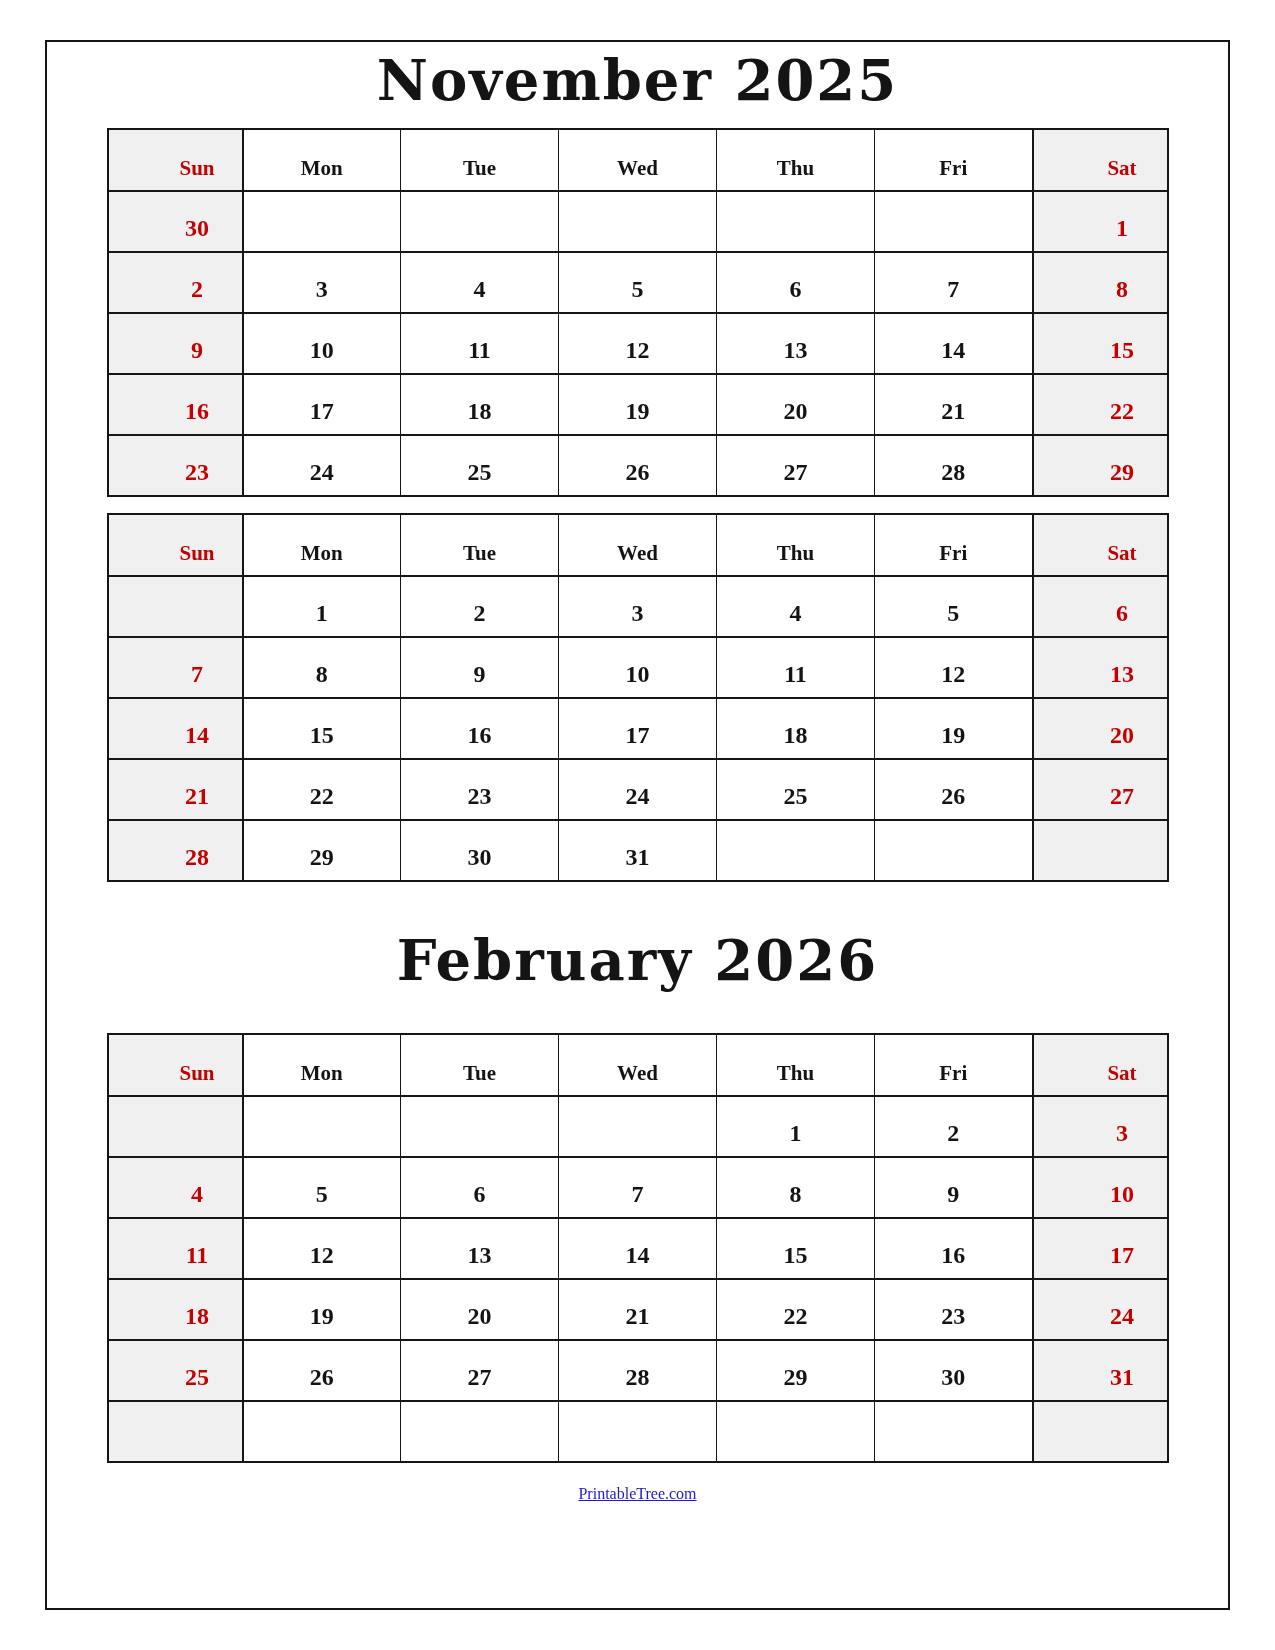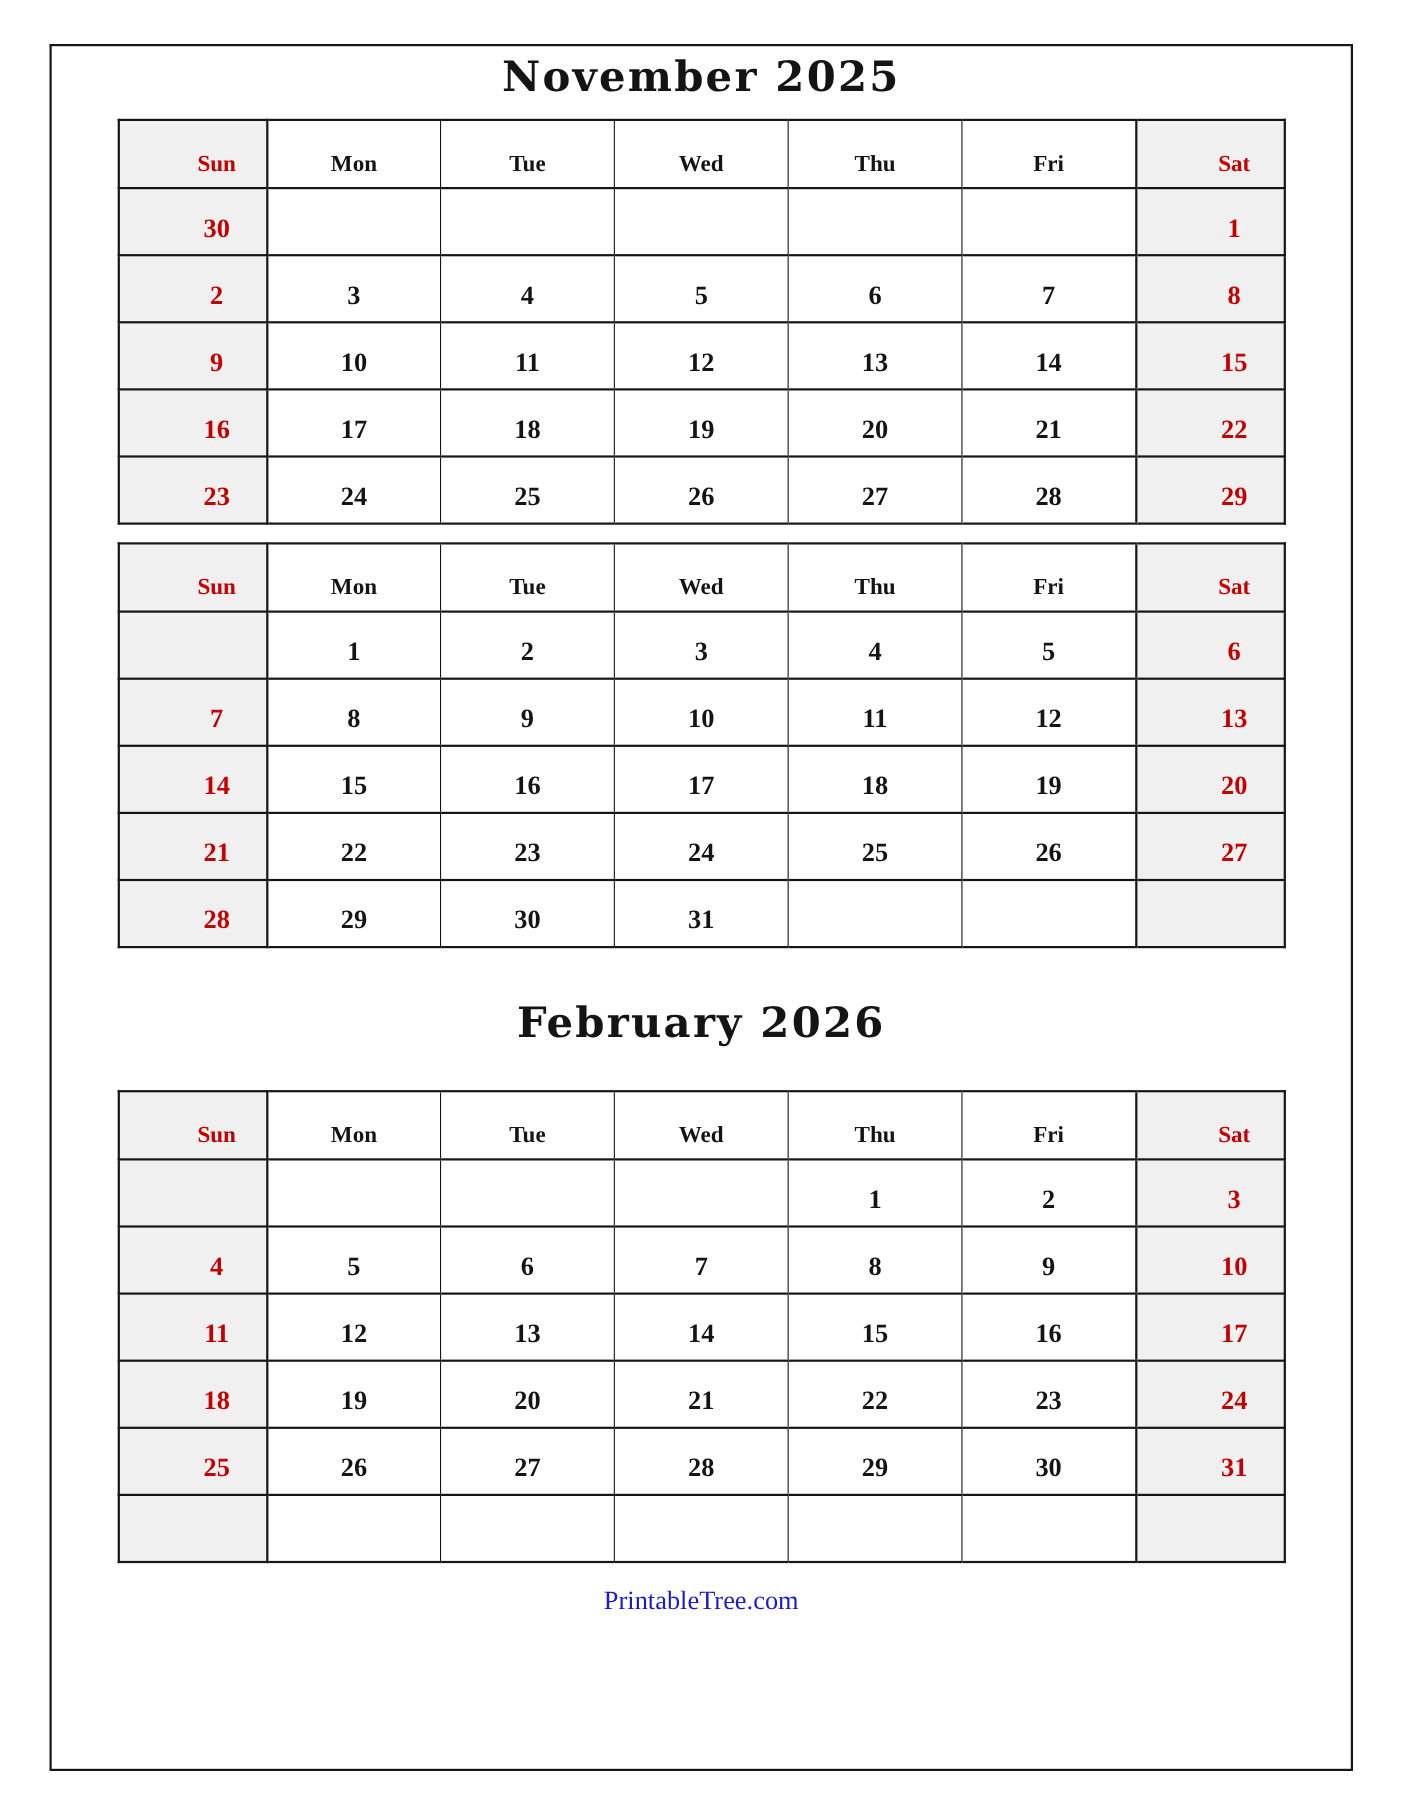--- a/index.html
+++ b/index.html
@@ -18,21 +18,21 @@
     pointer-events: none;
   }
   .content {
     position: absolute;
     top: 40px; left: 45px; right: 45px; bottom: 40px;
   }
   h1.month-title {
     text-align: center;
     font-family: "DejaVu Serif", serif;
     font-weight: bold;
-    font-size: 38px;
+    font-size: 56px;
     line-height: 1.15;
     letter-spacing: 2px;
     color: #141414;
   }
   h1.t-nov { margin-top: 8px; }
   h1.t-dec { margin-top: 32px; }
   h1.t-jan { margin-top: 46px; }
 
   table.calendar {
     border-collapse: collapse;
@@ -67,22 +67,23 @@
     border-left-width: 2px;
     border-right-width: 2px;
     padding-left: 44px;
   }
   .footer {
     text-align: center;
     margin-top: 22px;
   }
   .footer a {
     font-family: "Liberation Serif", serif;
-    font-size: 24px;
+    font-size: 16px;
     color: var(--link-blue, #1a1ad2);
+    text-decoration: underline;
     cursor: pointer;
   }
 </style>
 </head>
 <body>
 
 <div class="page-frame"></div>
 
 <div class="content">
 

